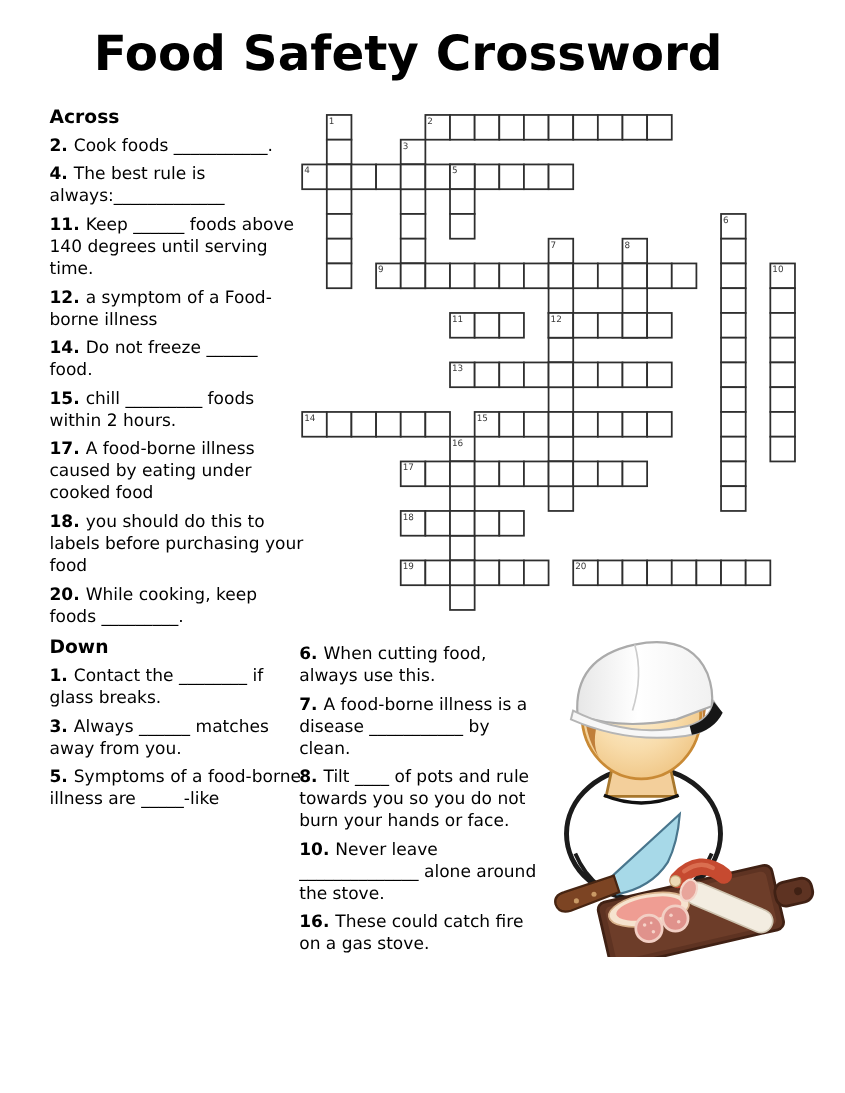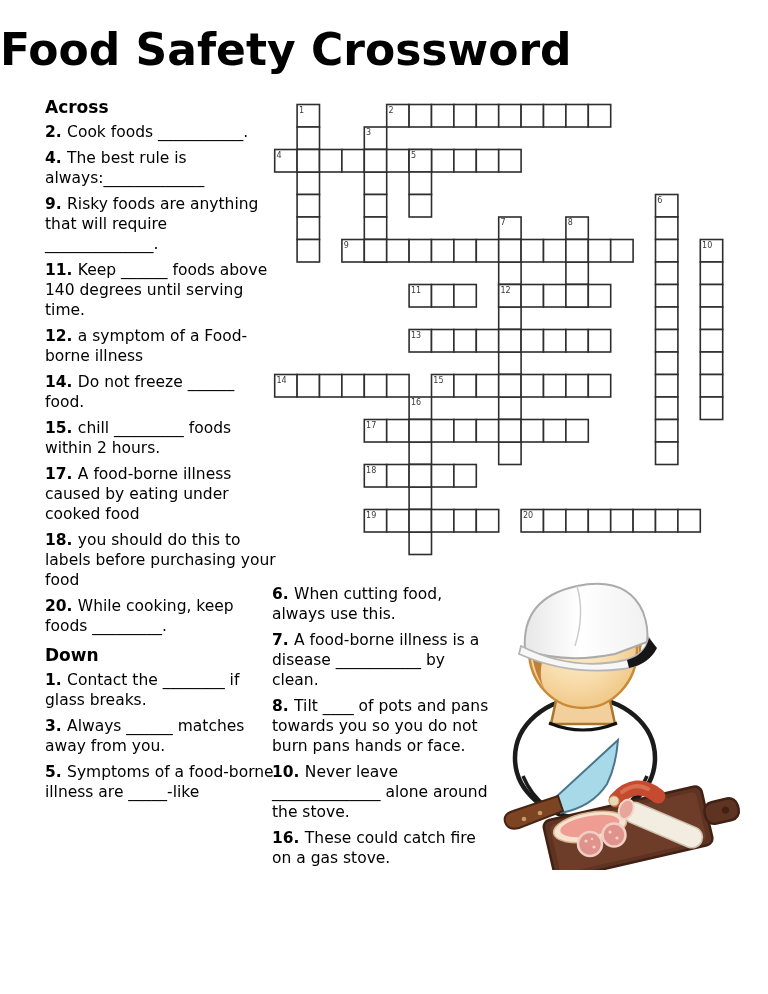--- a/index.html
+++ b/index.html
@@ -3,21 +3,21 @@
 <meta charset="utf-8">
 <style>
   html,body{margin:0;padding:0;}
   body{
     width:768px;height:994px;background:#ffffff;position:relative;overflow:hidden;
     font-family:"DejaVu Sans","Liberation Sans",sans-serif;color:#000;
   }
   .page{position:absolute;inset:0;}
   h1.title{
     position:absolute;top:24px;left:0;width:672px;margin:0;
-    text-align:left;font-size:44px;font-weight:600;letter-spacing:0px;color:#000;
+    text-align:center;font-size:44px;font-weight:600;letter-spacing:0px;color:#000;padding-left:35px;
   }
   .col-left{position:absolute;left:45px;top:97px;width:233px;}
   .col-mid{position:absolute;left:272px;top:584px;width:218px;}
   .sec-h{font-size:17px;font-weight:bold;margin:0 0 5px 0;}
   .sec-h.down{margin-top:9px;}
   p.clue{font-size:15.5px;line-height:20px;margin:0 0 6px 0;}
   p.clue b{font-weight:bold;}
   #grid-svg{position:absolute;left:0;top:0;width:768px;height:994px;}
   #chef-svg{position:absolute;left:495px;top:570px;width:250px;height:300px;}
 </style>
@@ -201,41 +201,40 @@
       <text x="366.09999999999997" y="472.7" font-size="8" fill="#3a3a3a">18</text>
       <text x="366.09999999999997" y="517.7" font-size="8" fill="#3a3a3a">19</text>
       <text x="522.8999999999999" y="517.7" font-size="8" fill="#3a3a3a">20</text>
     </svg>
 
   <div class="col-left">
     <div class="sec-h">Across</div>
     <div id="across-list">
         <p class="clue"><b>2. </b><span>Cook foods ___________.</span></p>
         <p class="clue"><b>4. </b><span>The best rule is always:_____________</span></p>
-        <p class="clue"><b>9. </b><span>Risky foods are anything that will require ______________.</span></p>
         <p class="clue"><b>11. </b><span>Keep ______ foods above 140 degrees until serving time.</span></p>
         <p class="clue"><b>12. </b><span>a symptom of a Food-borne illness</span></p>
         <p class="clue"><b>14. </b><span>Do not freeze ______ food.</span></p>
         <p class="clue"><b>15. </b><span>chill _________ foods within 2 hours.</span></p>
         <p class="clue"><b>17. </b><span>A food-borne illness caused by eating under cooked food</span></p>
         <p class="clue"><b>18. </b><span>you should do this to labels before purchasing your food</span></p>
         <p class="clue"><b>20. </b><span>While cooking, keep foods _________.</span></p>
       </div>
     <div class="sec-h down">Down</div>
     <div id="down-list">
         <p class="clue"><b>1. </b><span>Contact the ________ if glass breaks.</span></p>
         <p class="clue"><b>3. </b><span>Always ______ matches away from you.</span></p>
         <p class="clue"><b>5. </b><span>Symptoms of a food-borne illness are _____-like</span></p>
       </div>
   </div>
 
   <div class="col-mid" id="mid-list">
       <p class="clue"><b>6. </b><span>When cutting food, always use this.</span></p>
       <p class="clue"><b>7. </b><span>A food-borne illness is a disease ___________ by clean.</span></p>
-      <p class="clue"><b>8. </b><span>Tilt ____ of pots and pans towards you so you do not burn pans hands or face.</span></p>
+      <p class="clue"><b>8. </b><span>Tilt ____ of pots and rule towards you so you do not burn your hands or face.</span></p>
       <p class="clue"><b>10. </b><span>Never leave ______________ alone around the stove.</span></p>
       <p class="clue"><b>16. </b><span>These could catch fire on a gas stove.</span></p>
     </div>
 
   <svg id="chef-svg" viewBox="0 0 250 300">
     <defs>
       <radialGradient id="faceG" cx="45%" cy="40%" r="68%">
         <stop offset="0%" stop-color="#fdf2d8"></stop>
         <stop offset="55%" stop-color="#f8dcab"></stop>
         <stop offset="100%" stop-color="#eec27f"></stop>

